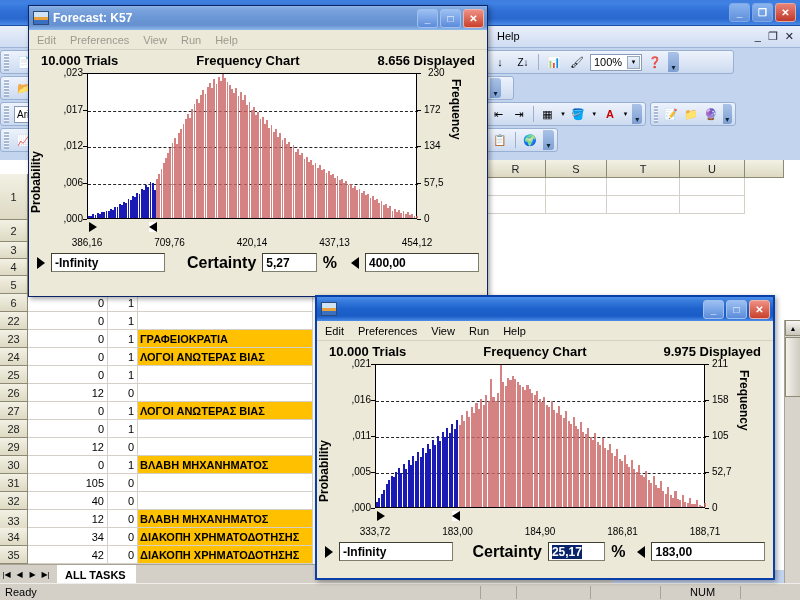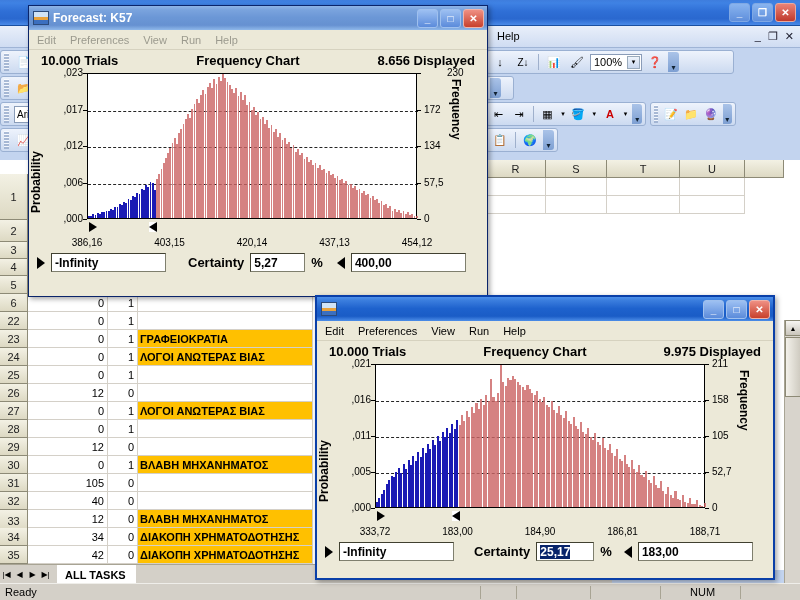--- a/index.html
+++ b/index.html
@@ -144,21 +144,21 @@
     border-right:8px solid #000; background:#fff;}
   .fc-foot { display:flex; align-items:center; gap:6px; padding:4px 8px; font-size:12px; }
   .tri-r { width:0;height:0;border-top:6px solid transparent;border-bottom:6px solid transparent;
     border-left:8px solid #000; }
   .tri-l { width:0;height:0;border-top:6px solid transparent;border-bottom:6px solid transparent;
     border-right:8px solid #000; }
   .fld { background:#fff; border:1px solid #7f7f6e; border-top-color:#404030;
     border-left-color:#404030; font-size:12px; font-weight:bold; padding:1px 3px;
     height:19px; display:flex; align-items:center; }
   .sel { background:#08246b; color:#fff; }
-  .lbl { font-weight:bold; font-size:13px;text-align:center; }
+  .lbl { font-weight:bold; font-size:16px;text-align:center; }
 </style>
 </head>
 <body>
 
 <div id="root">
 
   <div class="excel-root">
 
     <div class="excel-titlebar">
       <div class="win-btns">
@@ -542,24 +542,24 @@
         <div class="ytick" style="left: 14px; width: 40px; top: -2px;">,023</div>
         <div style="position: absolute; width: 4px; height: 1px; background: rgb(0, 0, 0); left: 54px; top: 4px;"></div>
         <div class="ytick2" style="left: 395px; top: 144px;">0</div>
         <div style="position: absolute; width: 4px; height: 1px; background: rgb(0, 0, 0); left: 388px; top: 150px;"></div>
         <div class="ytick2" style="left: 395px; top: 107.5px;">57,5</div>
         <div style="position: absolute; width: 4px; height: 1px; background: rgb(0, 0, 0); left: 388px; top: 113.5px;"></div>
         <div class="ytick2" style="left: 395px; top: 71px;">134</div>
         <div style="position: absolute; width: 4px; height: 1px; background: rgb(0, 0, 0); left: 388px; top: 77px;"></div>
         <div class="ytick2" style="left: 395px; top: 34.5px;">172</div>
         <div style="position: absolute; width: 4px; height: 1px; background: rgb(0, 0, 0); left: 388px; top: 40.5px;"></div>
-        <div class="ytick2" style="left: 397px; top: -2px; margin-left: 21px;">230</div>
+        <div class="ytick2" style="left: 378px; top: -2px; margin-left: 21px;">230</div>
         <div style="position: absolute; width: 4px; height: 1px; background: rgb(0, 0, 0); left: 388px; top: 4px;"></div>
         <div class="xtick" style="width: 60px; left: 28px; top: 168px;">386,16</div>
-        <div class="xtick" style="width: 60px; left: 110.5px; top: 168px;">403,15</div>
+        <div class="xtick" style="width: 60px; left: 110.5px; top: 168px;">709,76</div>
         <div class="xtick" style="width: 60px; left: 193px; top: 168px;">420,14</div>
         <div class="xtick" style="width: 60px; left: 275.5px; top: 168px;">437,13</div>
         <div class="xtick" style="width: 60px; left: 358px; top: 168px;">454,12</div>
         <div class="ylab" style="left: 0px; top: 144px;">Probability</div>
         <div style="position: absolute; font-size: 12px; font-weight: bold; white-space: nowrap; transform: rotate(90deg); transform-origin: left top; left: 434px; top: 10px;">Frequency</div>
         <div class="marker mk-left" style="left: 60px; top: 153px;"></div>
         <div class="marker mk-right" style="left: 119.65px; top: 153px;"></div>
       </div>
     <div class="fc-foot">
       <div class="tri-r"></div>

